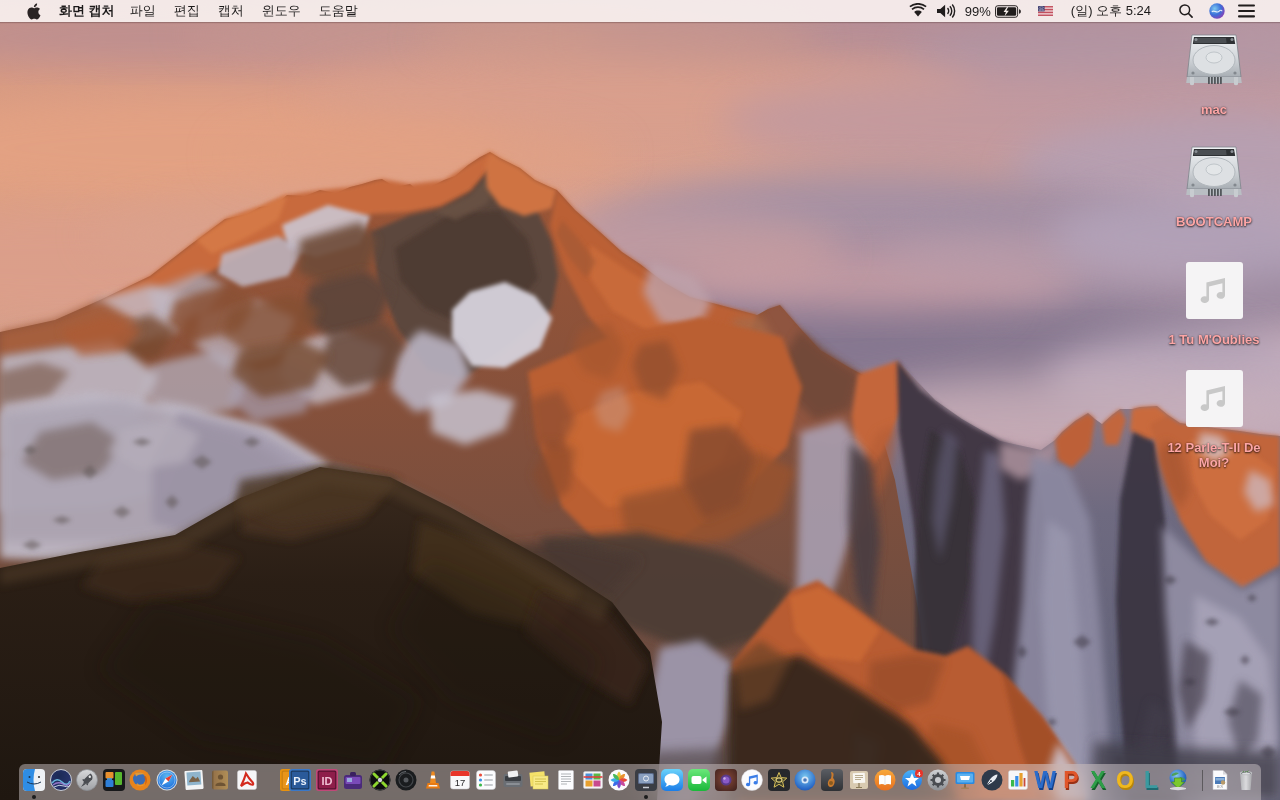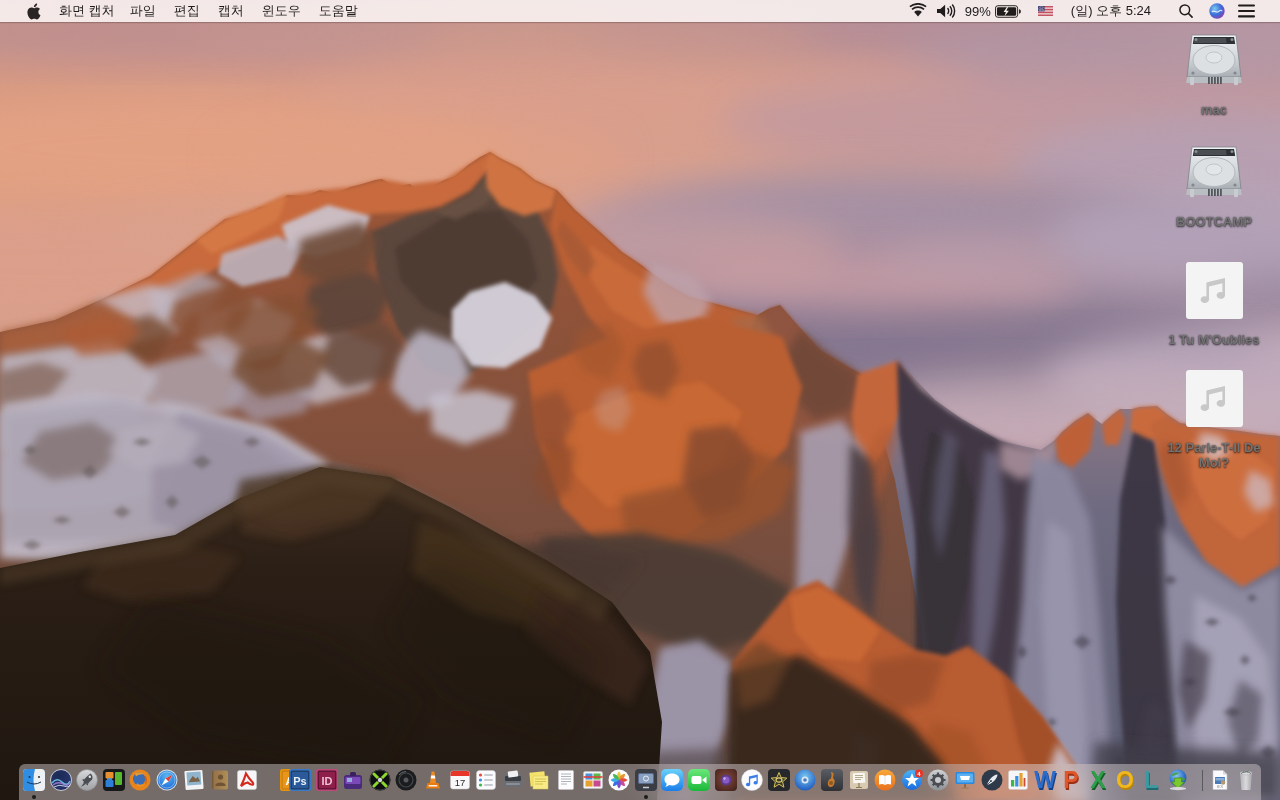--- a/index.html
+++ b/index.html
@@ -2,21 +2,21 @@
 <html><head>
 <meta charset="utf-8">
 <style>
 html,body{margin:0;padding:0;width:1280px;height:800px;overflow:hidden;background:#000;}
 body{font-family:"Liberation Sans",sans-serif;position:relative;}
 #wall{position:absolute;left:0;top:0;width:1280px;height:800px;}
 #menubar{position:absolute;left:0;top:0;width:1280px;height:22px;background:rgba(246,238,237,0.94);box-shadow:0 1px 1px rgba(90,60,60,0.35);display:flex;align-items:center;font-size:13px;color:#1c1a1a;z-index:30;}
 .mitem{padding:0 9px;}
 .mb-right{position:absolute;right:0;top:0;height:22px;display:flex;align-items:center;justify-content:center;}
 .deskicon{position:absolute;width:120px;left:1154px;text-align:center;z-index:10;}
-.dlabel{margin-top:13px;font-size:13px;font-weight:bold;color:#737373;text-shadow:0 1px 2px rgba(0,0,0,0.7),0 0 2px rgba(0,0,0,0.45);line-height:15px;}
+.dlabel{margin-top:13px;font-size:13px;font-weight:bold;color:#fca5a5;text-shadow:0 1px 2px rgba(0,0,0,0.7),0 0 2px rgba(0,0,0,0.45);line-height:15px;}
 .musicbox{width:57px;height:57px;margin:0 auto;background:#f5f4f5;border-radius:3px;display:flex;align-items:center;justify-content:center;}
 #dock{position:absolute;left:19px;top:764px;width:1242px;height:36px;background:rgba(192,184,186,0.52);border-radius:6px 6px 0 0;z-index:40;}
 #dockblur{position:absolute;left:19px;top:764px;width:1242px;height:36px;backdrop-filter:blur(18px) brightness(1.22) saturate(1.05);border-radius:5px 5px 0 0;z-index:39;}
 .di{position:absolute;top:769px;width:22px;height:22px;z-index:41;}
 .dot{position:absolute;top:795px;width:4px;height:4px;border-radius:50%;background:#1c1c1c;z-index:41;}
 .dsep{position:absolute;top:770px;left:1202px;width:1px;height:21px;background:rgba(40,40,40,0.5);z-index:41;}
 .letter{font-weight:bold;font-size:23px;line-height:22px;text-align:center;font-family:"Liberation Sans",sans-serif;}
 </style>
 </head>
 <body>
@@ -269,21 +269,21 @@
 <polygon points="240,480 330,465 400,480 370,510 280,525 235,505" fill="#4a3522" opacity="0.8" filter="url(#b4)"></polygon>
 <polygon points="0,568 80,552 175,535 240,498 320,467 390,477 450,507 550,562 612,602 600,622 540,580 450,525 390,495 325,485 245,515 180,552 85,568 0,585" fill="#54402a" opacity="0.5" filter="url(#b4)"></polygon>
 </g>
 </svg>
 
 <div id="menubar">
  <div style="width:20px"></div>
  <svg width="15" height="17" viewBox="0 0 15 17" style="margin:0 6px;">
       <path fill="#2a2424" d="M12.3 9.0c0-2.0 1.65-2.96 1.72-3.01-0.94-1.37-2.4-1.56-2.92-1.58-1.24-0.13-2.42 0.73-3.05 0.73-0.63 0-1.6-0.71-2.63-0.69-1.35 0.02-2.6 0.79-3.3 2.0-1.41 2.44-0.36 6.05 1.01 8.03 0.67 0.97 1.47 2.06 2.52 2.02 1.01-0.04 1.39-0.65 2.61-0.65 1.22 0 1.56 0.65 2.63 0.63 1.09-0.02 1.78-0.99 2.44-1.96 0.77-1.12 1.09-2.21 1.11-2.27-0.02-0.01-2.12-0.81-2.14-3.25zM10.27 2.99c0.56-0.68 0.94-1.62 0.83-2.56-0.81 0.03-1.78 0.54-2.36 1.21-0.52 0.6-0.97 1.56-0.85 2.48 0.9 0.07 1.82-0.46 2.38-1.13z"></path>
     </svg>
- <div class="mitem" style="font-weight:normal;padding-left:12px;padding-right:6px;">화면 캡처</div>
+ <div class="mitem" style="font-weight:bold;padding-left:12px;padding-right:6px;">화면 캡처</div>
  <div class="mitem">파일</div>
  <div class="mitem">편집</div>
  <div class="mitem">캡처</div>
  <div class="mitem">윈도우</div>
  <div class="mitem">도움말</div>
  <div class="mb-right" style="padding-right:25px;">
   <svg width="18" height="16" viewBox="0 0 18 16" style="margin-right:10px;">
         <path fill="#211d1d" d="M9 13.6 L5.2 8.9 C6.2 8.1 7.5 7.6 9 7.6 C10.5 7.6 11.8 8.1 12.8 8.9 Z"></path>
         <path fill="none" stroke="#211d1d" stroke-width="1.7" d="M3.0 6.3 C4.6 5.0 6.7 4.2 9 4.2 C11.3 4.2 13.4 5.0 15.0 6.3"></path>
         <path fill="none" stroke="#211d1d" stroke-width="1.7" d="M0.9 3.6 C3.1 1.8 5.9 0.8 9 0.8 C12.1 0.8 14.9 1.8 17.1 3.6"></path>

